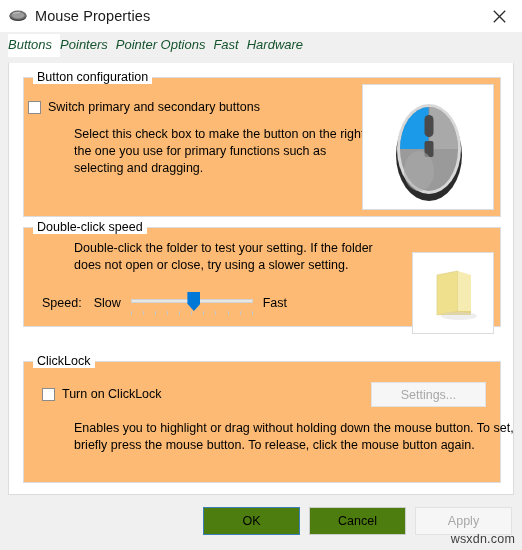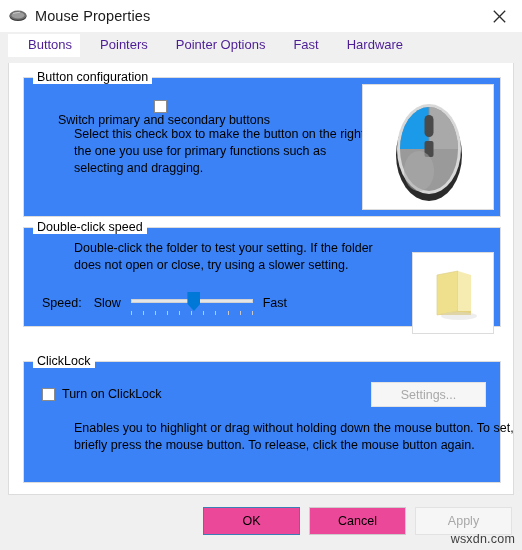--- a/index.html
+++ b/index.html
@@ -58,26 +58,27 @@
     height: 25px;
     background: #f0f0f0;
     display: flex;
     align-items: flex-end;
     padding-left: 8px;
     box-sizing: border-box;
     position: relative;
   }
   .tab {
     font-size: 13px;
-    padding: 3px 8px 4px 20px;
+    padding: 3px 8px 4px 0;
     background: #f0f0f0;
-    color: #4c1d95;
+    color: #14532d;
     line-height: 16px;
     cursor: default;
     white-space: nowrap;
+    font-style: italic;
   }
   .tab.active {
     background: #ffffff;
   }
 
   
   .content {
     position: absolute;
     left: 8px;
     top: 63px;
@@ -87,21 +88,21 @@
     border: 1px solid #dcdcdc;
     border-top: none;
     box-sizing: border-box;
   }
 
   
   .group {
     position: absolute;
     border: 1px solid #dcdcdc;
     box-sizing: border-box;
-    background: #3b82f6;
+    background: #fdba74;
   }
   .group-title {
     position: absolute;
     top: -8px;
     left: 9px;
     background: #ffffff;
     padding: 0 4px;
     font-size: 12.5px;
     color: #000;
     white-space: nowrap;
@@ -195,21 +196,21 @@
     position: absolute;
     top: 0;
     width: 1px;
     height: 4px;
     background: #c8c8c8;
   }
 
   
   .btn {
     border: 1px solid #cccccc;
-    background: #ec4899;
+    background: #4d7c0f;
     font-family: "Liberation Sans", sans-serif;
     font-size: 12.5px;
     color: #000;
     box-sizing: border-box;
     cursor: default;
     display: flex;
     align-items: center;
     justify-content: center;
   }
   .btn.disabled {
@@ -281,21 +282,21 @@
   <div class="tab">Pointer Options</div>
   <div class="tab">Fast</div>
   <div class="tab">Hardware</div>
 </div>
 
 <div class="content">
 
   <div class="group" id="grp-button-config">
     <span class="group-title">Button configuration</span>
 
-    <div class="cb-row" style="left:34px; top:22px;flex-direction:column;">
+    <div class="cb-row" style="left:4px; top:22px;">
       <span class="checkbox"></span>
       <span class="cb-label">Switch primary and secondary buttons</span>
     </div>
 
     <div class="desc" style="left:18px; top:48px; width:300px;">Select this check box to make the button on the right the one you use for primary functions such as selecting and dragging.</div>
 
     <div class="preview-box" style="left:338px; top:6px; width:132px; height:126px;">
       <span>
         <svg width="132" height="126" viewBox="0 0 132 126">
 

